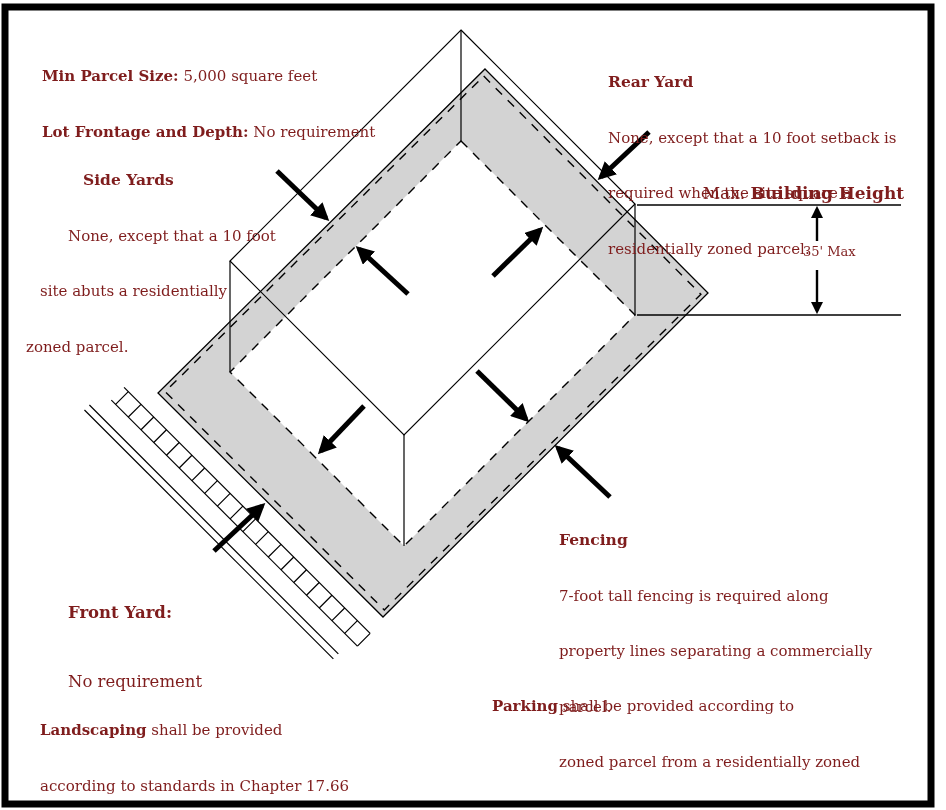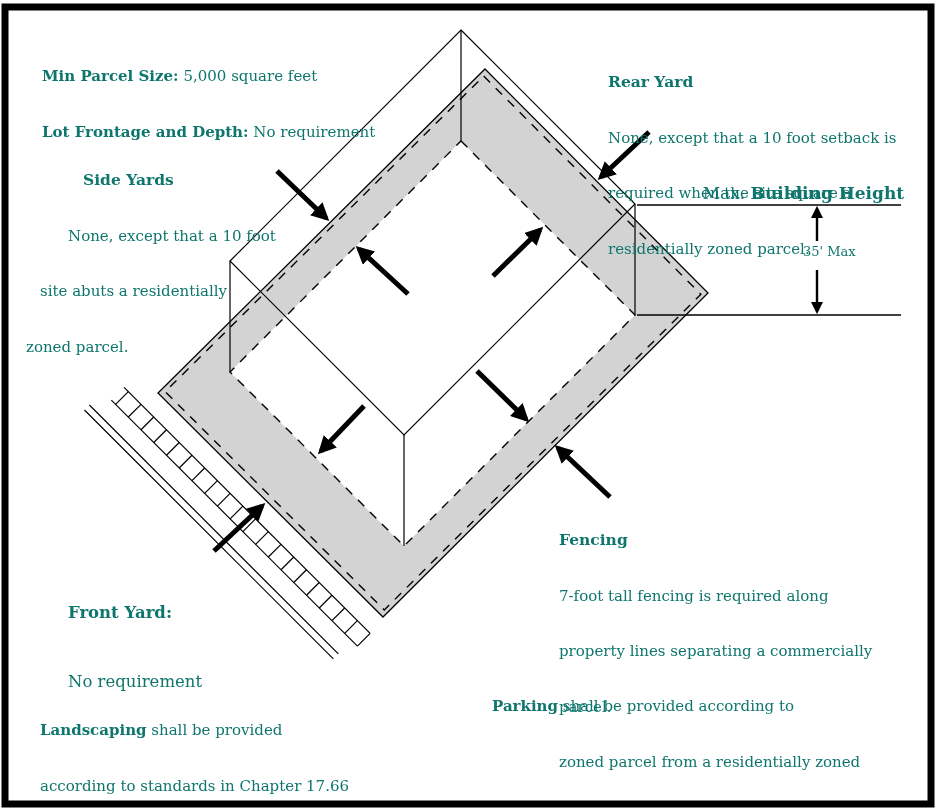--- a/index.html
+++ b/index.html
@@ -1,21 +1,21 @@
 <!DOCTYPE html>
 <html><head>
 <meta charset="utf-8">
 <style>
   html,body{margin:0;padding:0;background:#ffffff;}
   .canvas{
     position:relative;
     width:946px;height:810px;
     background:#ffffff;
     font-family:"DejaVu Serif","Liberation Serif",serif;
-    color:#0f766e;
+    color:#7f1d1d;
     overflow:hidden;
   }
   .canvas svg{position:absolute;left:0;top:0;}
   .txt{position:absolute;white-space:pre;line-height:18.5px;font-size:15px;}
   .txt b{font-weight:bold;}
   .h{font-weight:bold;font-size:15.5px;}
   .frontyard{font-size:16.5px;line-height:23px;}
   .maxh{font-size:17px;}
   .dim{font-size:13px;}
 </style>

